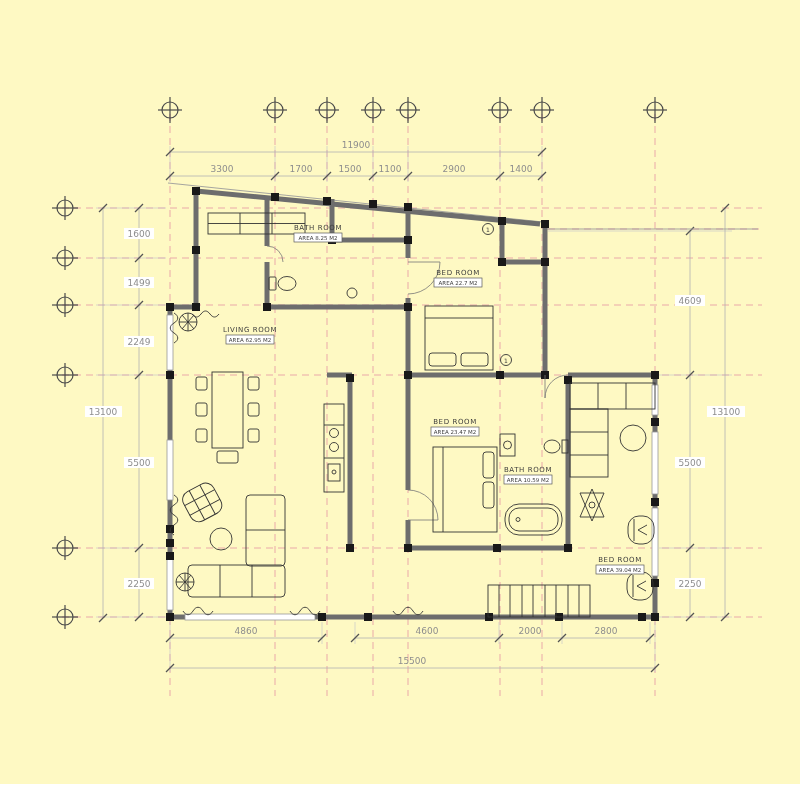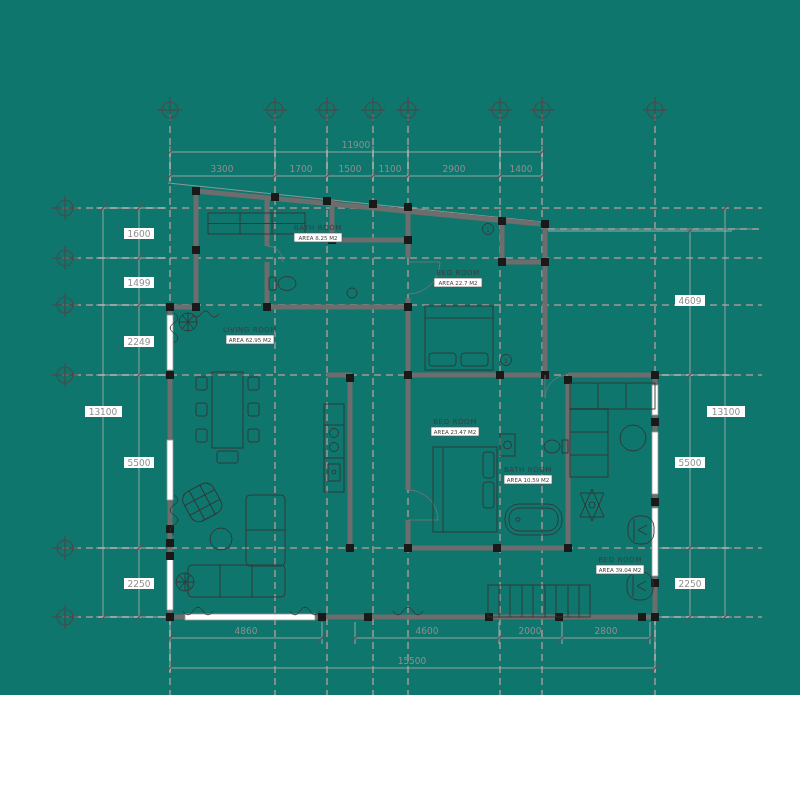--- a/index.html
+++ b/index.html
@@ -1,16 +1,16 @@
 <!DOCTYPE html>
 <html><head>
 <meta charset="utf-8">
 <style>
   html,body{margin:0;padding:0;background:#ffffff;}
-  .canvas{width:800px;height:695px;position:relative;background:#0f766e;font-family:"DejaVu Sans",sans-serif;}
+  .canvas{width:800px;height:784px;position:relative;background:#fef9c3;font-family:"DejaVu Sans",sans-serif;}
   svg{display:block;}
   .red{stroke:#eaa9a9;stroke-width:1;stroke-dasharray:7 5;fill:none;}
   .gridc{stroke:#4a4a4a;stroke-width:1.2;fill:none;}
   .dim{stroke:#b3b3b3;stroke-width:0.8;fill:none;}
   .ext{stroke:#c9c9c9;stroke-width:0.7;fill:none;}
   .tick{stroke:#555;stroke-width:1.3;}
   .thin{stroke:#9b9b9b;stroke-width:0.9;fill:none;}
   .wall{stroke:#6d6d6d;stroke-width:5;fill:none;}
   .win{fill:#ffffff;stroke:#9a9a9a;stroke-width:0.8;}
   .col{fill:#191919;stroke:none;}

